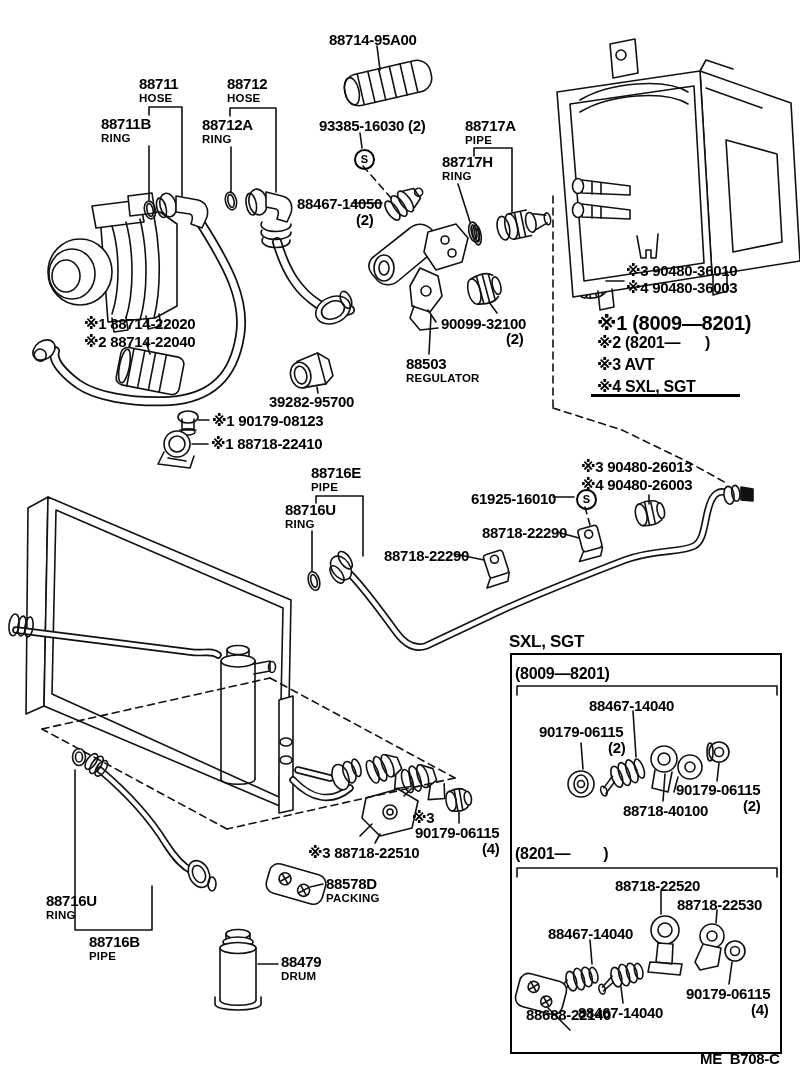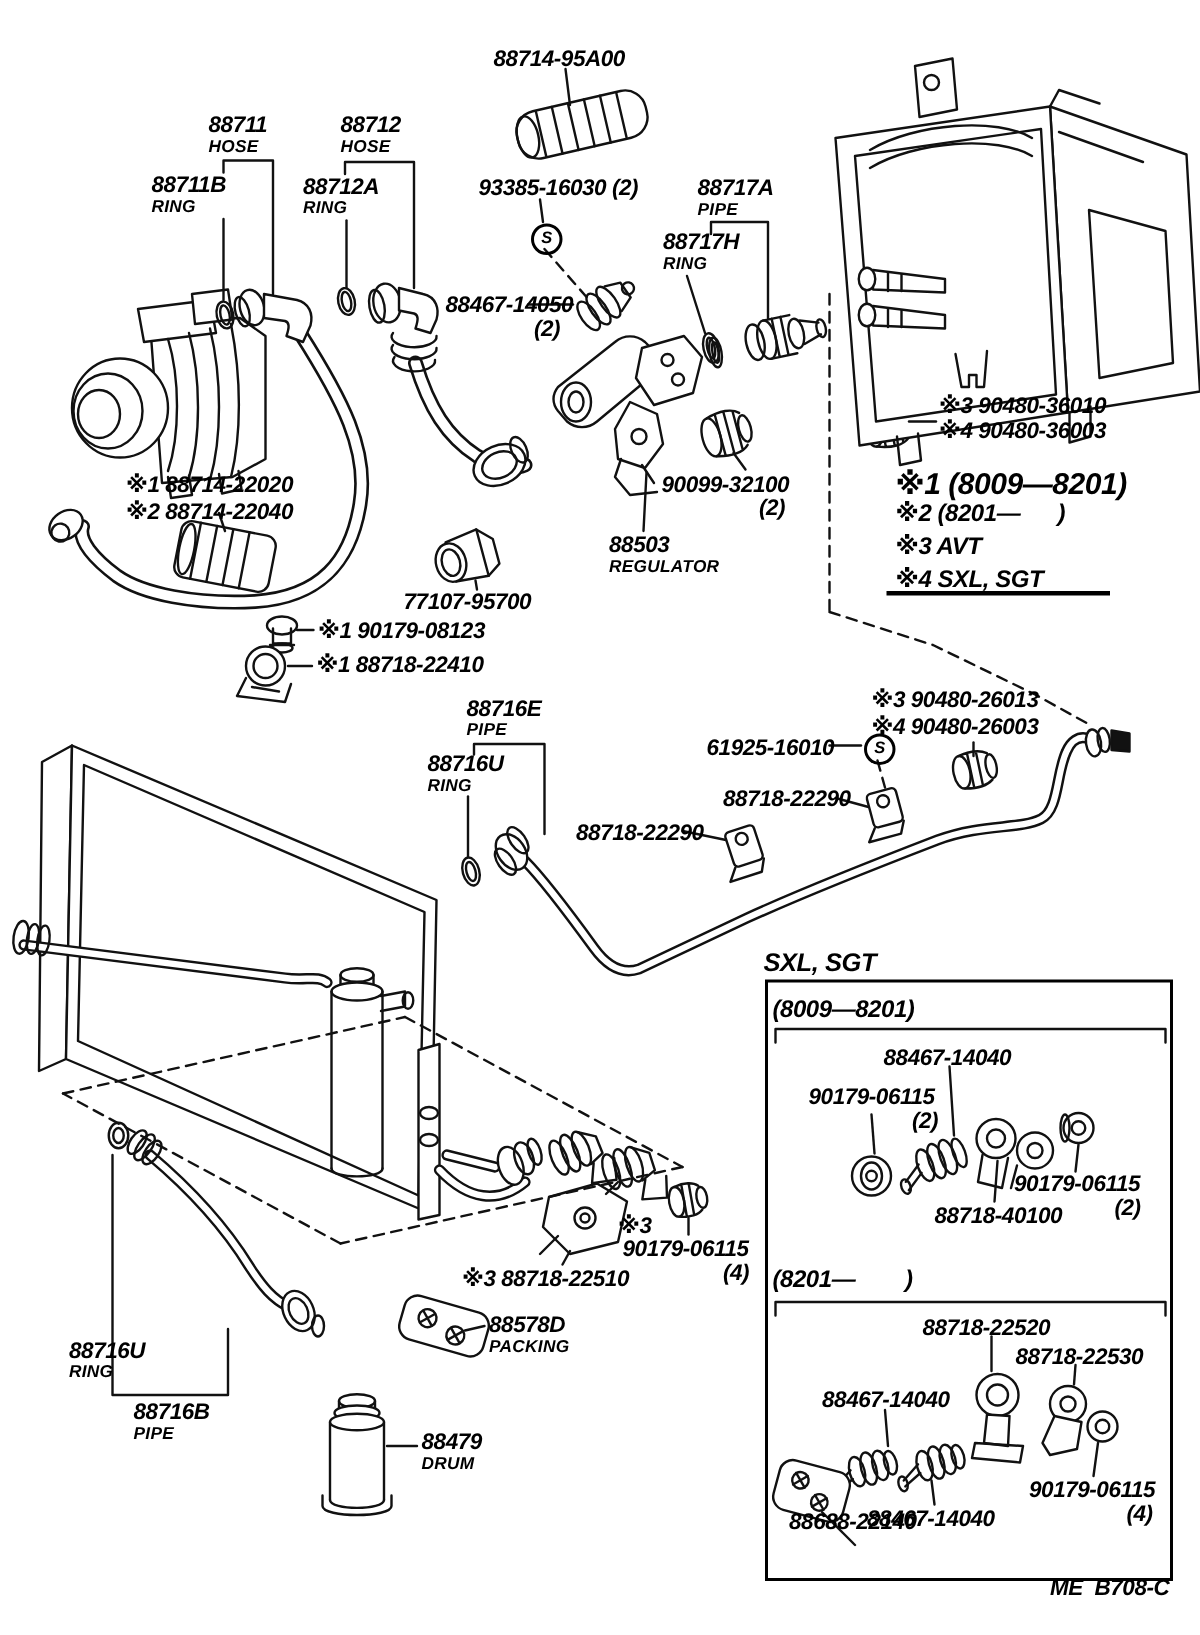--- a/index.html
+++ b/index.html
@@ -1,17 +1,17 @@
 <!DOCTYPE html>
 <html><head>
 <meta charset="utf-8">
 <style>
   html,body{margin:0;padding:0;background:#fff;}
   .stage{position:relative;width:800px;height:1090px;background:#fff;overflow:hidden;
-         font-family:"Liberation Sans","DejaVu Sans",sans-serif;color:#000;font-style:italic;}
+         font-family:"Liberation Sans","DejaVu Sans",sans-serif;color:#000;}
   .stage svg{position:absolute;left:0;top:0;}
   svg *{stroke:#111;stroke-width:1.6;fill:none;stroke-linejoin:round;stroke-linecap:round;}
   svg .f{fill:#fff;}
   svg .k{fill:#111;}
   svg .to{stroke-width:10;}  svg .ti{stroke:#fff;stroke-width:6.5;}
   svg .to2{stroke-width:7.5;} svg .ti2{stroke:#fff;stroke-width:4.2;}
   svg .thin{stroke-width:1.3;}
   svg .dash{stroke-dasharray:7 5;stroke-width:1.4;}
   #labels .lbl{position:absolute;font-weight:700;font-size:15px;line-height:1.06;
        letter-spacing:-0.3px;white-space:pre;color:#000;}
@@ -436,21 +436,21 @@
       <div class="lbl" style="left: 442px; top: 154px;">88717H<div class="sub">RING</div></div>
       <div class="lbl" style="left: 297px; top: 196px;">88467-14050</div>
       <div class="lbl" style="left: 356px; top: 212px;">(2)</div>
       <div class="lbl" style="left: 626px; top: 263px;">※3 90480-36010</div>
       <div class="lbl" style="left: 626px; top: 280px;">※4 90480-36003</div>
       <div class="lbl" style="left: 84px; top: 316px;">※1 88714-22020</div>
       <div class="lbl" style="left: 84px; top: 334px;">※2 88714-22040</div>
       <div class="lbl" style="left: 441px; top: 316px;">90099-32100</div>
       <div class="lbl" style="left: 506px; top: 331px;">(2)</div>
       <div class="lbl" style="left: 406px; top: 356px;">88503<div class="sub">REGULATOR</div></div>
-      <div class="lbl" style="left: 269px; top: 394px;">77107-95700</div>
+      <div class="lbl" style="left: 269px; top: 394px;">39282-95700</div>
       <div class="lbl" style="left: 212px; top: 413px;">※1 90179-08123</div>
       <div class="lbl" style="left: 211px; top: 436px;">※1 88718-22410</div>
       <div class="lbl" style="left: 597px; top: 313px; font-size: 20px;">※1 (8009—8201)</div>
       <div class="lbl" style="left: 597px; top: 335px; font-size: 16px;">※2 (8201—      )</div>
       <div class="lbl" style="left: 597px; top: 357px; font-size: 16px;">※3 AVT</div>
       <div class="lbl" style="left: 597px; top: 379px; font-size: 16px;">※4 SXL, SGT</div>
       <div class="lbl" style="left: 581px; top: 459px;">※3 90480-26013</div>
       <div class="lbl" style="left: 581px; top: 477px;">※4 90480-26003</div>
       <div class="lbl" style="left: 311px; top: 465px;">88716E<div class="sub">PIPE</div></div>
       <div class="lbl" style="left: 285px; top: 502px;">88716U<div class="sub">RING</div></div>

